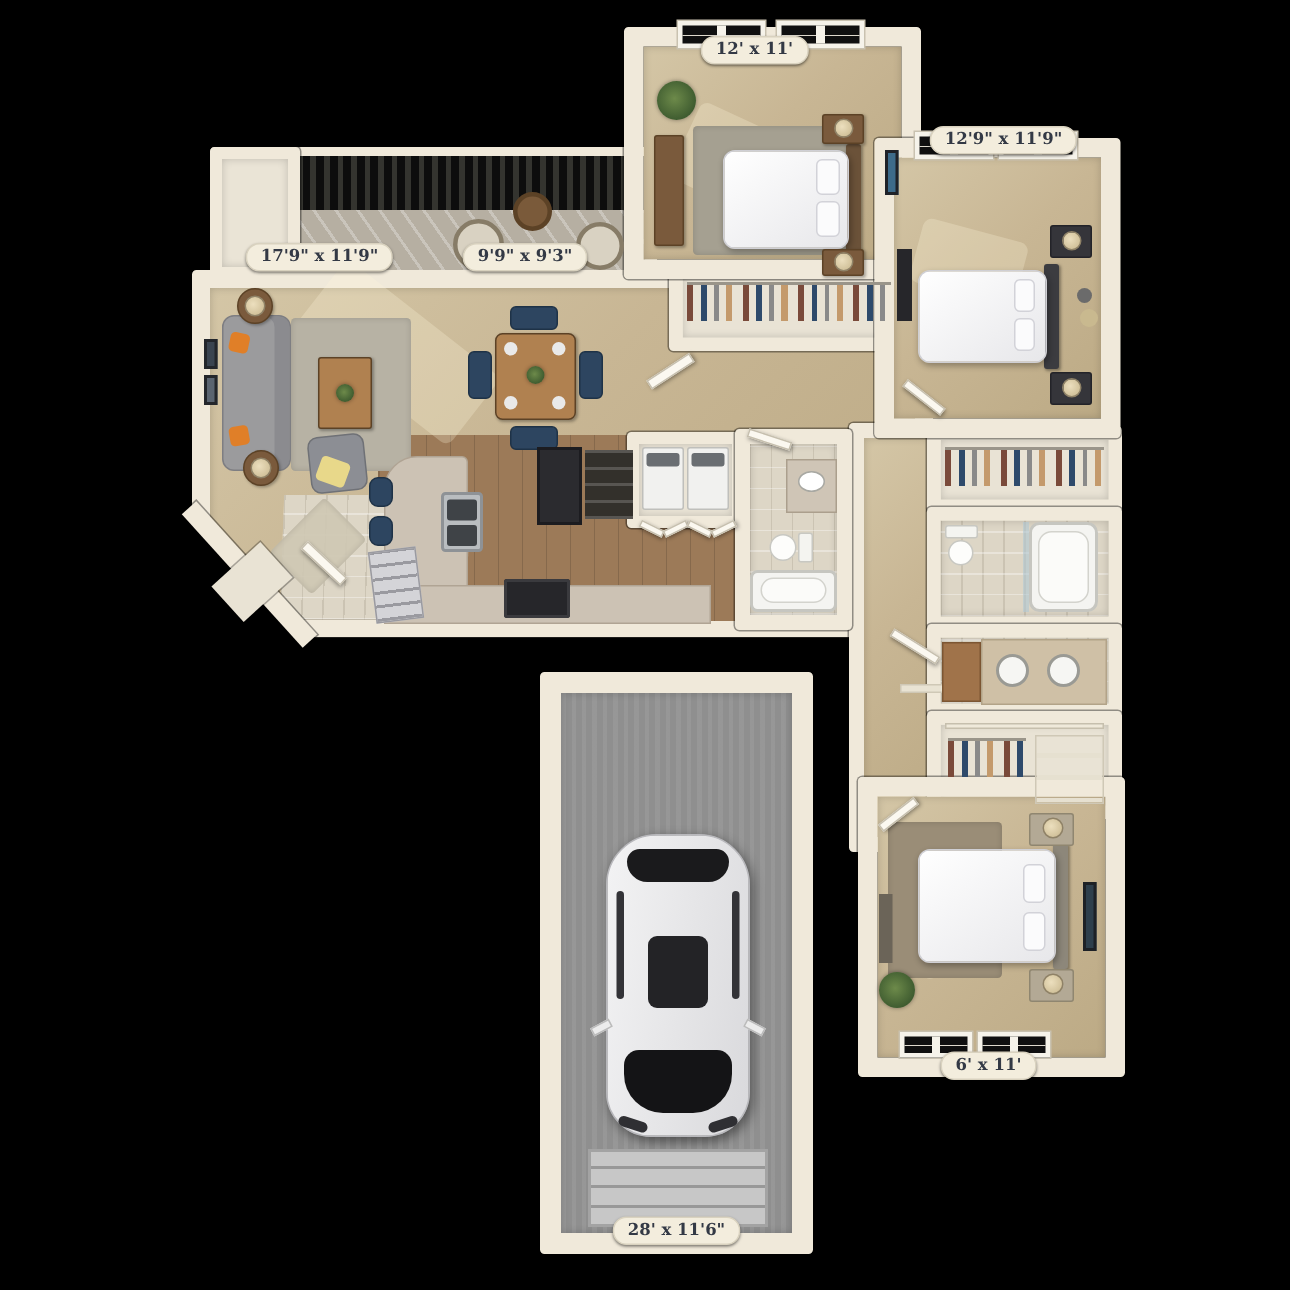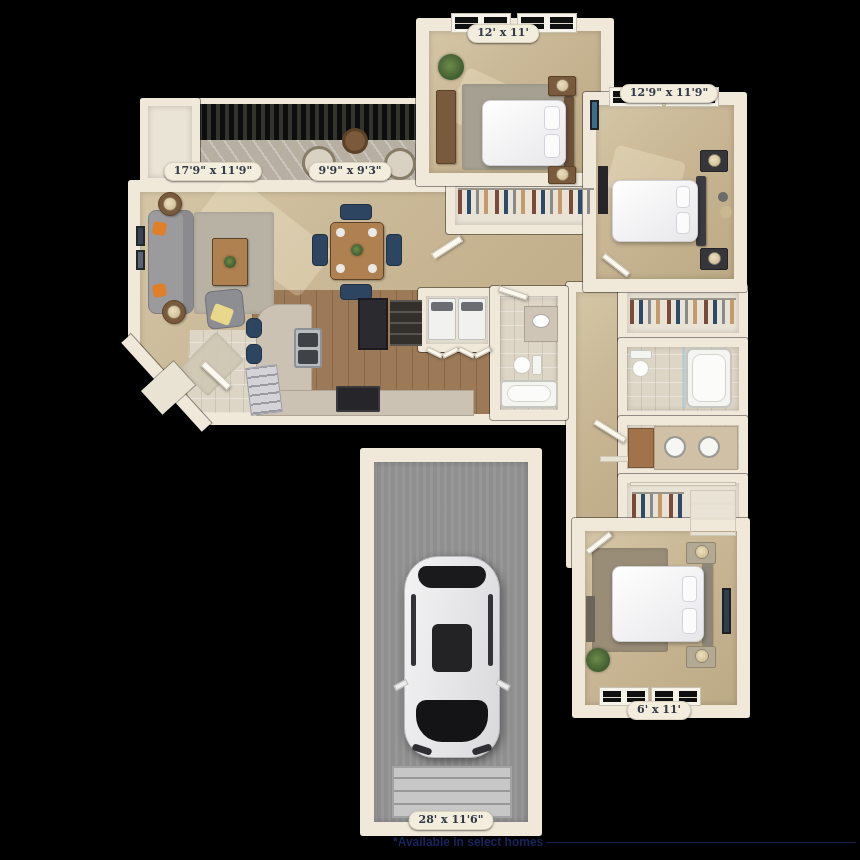--- a/index.html
+++ b/index.html
@@ -227,18 +227,14 @@
     <div class="it" style="left:392px;top:766px;width:120px;height:52px;background:#c7c7c7;border:2px solid #a3a3a3;background-image:repeating-linear-gradient(0deg,transparent 0 11px,#989898 11px 13px);"></div>
   </div>
 
   <div class="badge" style="left:503px;top:24px;">12' x 11'</div>
   <div class="badge" style="left:669px;top:84px;">12'9" x 11'9"</div>
   <div class="badge" style="left:213px;top:162px;">17'9" x 11'9"</div>
   <div class="badge" style="left:350px;top:162px;">9'9" x 9'3"</div>
   <div class="badge" style="left:659px;top:701px;">6' x 11'</div>
   <div class="badge" style="left:451px;top:811px;">28' x 11'6"</div>
 
-  <div class="footer">
-    <span class="footer-text">*Available in select homes</span>
-    <span class="footer-line"></span>
-  </div>
 
 </div>
 
 </body></html>

